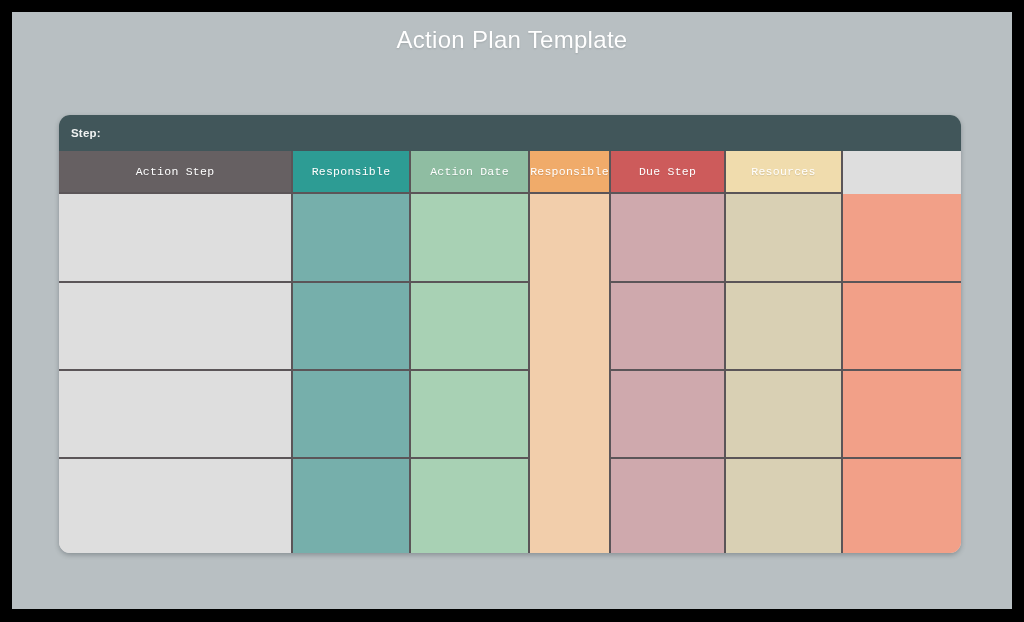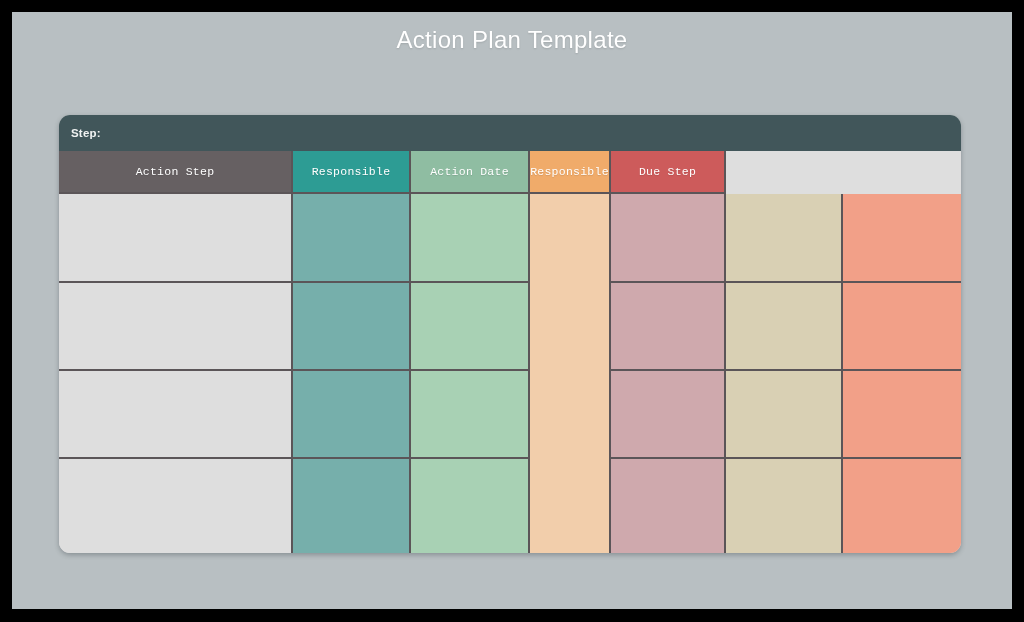--- a/index.html
+++ b/index.html
@@ -142,20 +142,21 @@
       <span id="goal-value"></span>
     </div>
 
     <div id="grid">
 
       <div class="cell hdr h-action">Action Step</div>
       <div class="cell hdr h-resp">Responsible</div>
       <div class="cell hdr h-start">Action Date</div>
       <div class="cell hdr h-mile">Responsible</div>
       <div class="cell hdr h-due">Due Step</div>
+      <div class="cell hdr h-res">Resources</div>
 
       <div class="cell b-mile span-rows last-row" style="grid-column:4;"></div>
 
       <div class="cell b-action" style="grid-column:1; grid-row:2;"></div>
       <div class="cell b-resp" style="grid-column:2; grid-row:2;"></div>
       <div class="cell b-start" style="grid-column:3; grid-row:2;"></div>
       <div class="cell b-due" style="grid-column:5; grid-row:2;"></div>
       <div class="cell b-res" style="grid-column:6; grid-row:2;"></div>
       <div class="cell b-outcome last-col" style="grid-column:7; grid-row:2;"></div>
 

